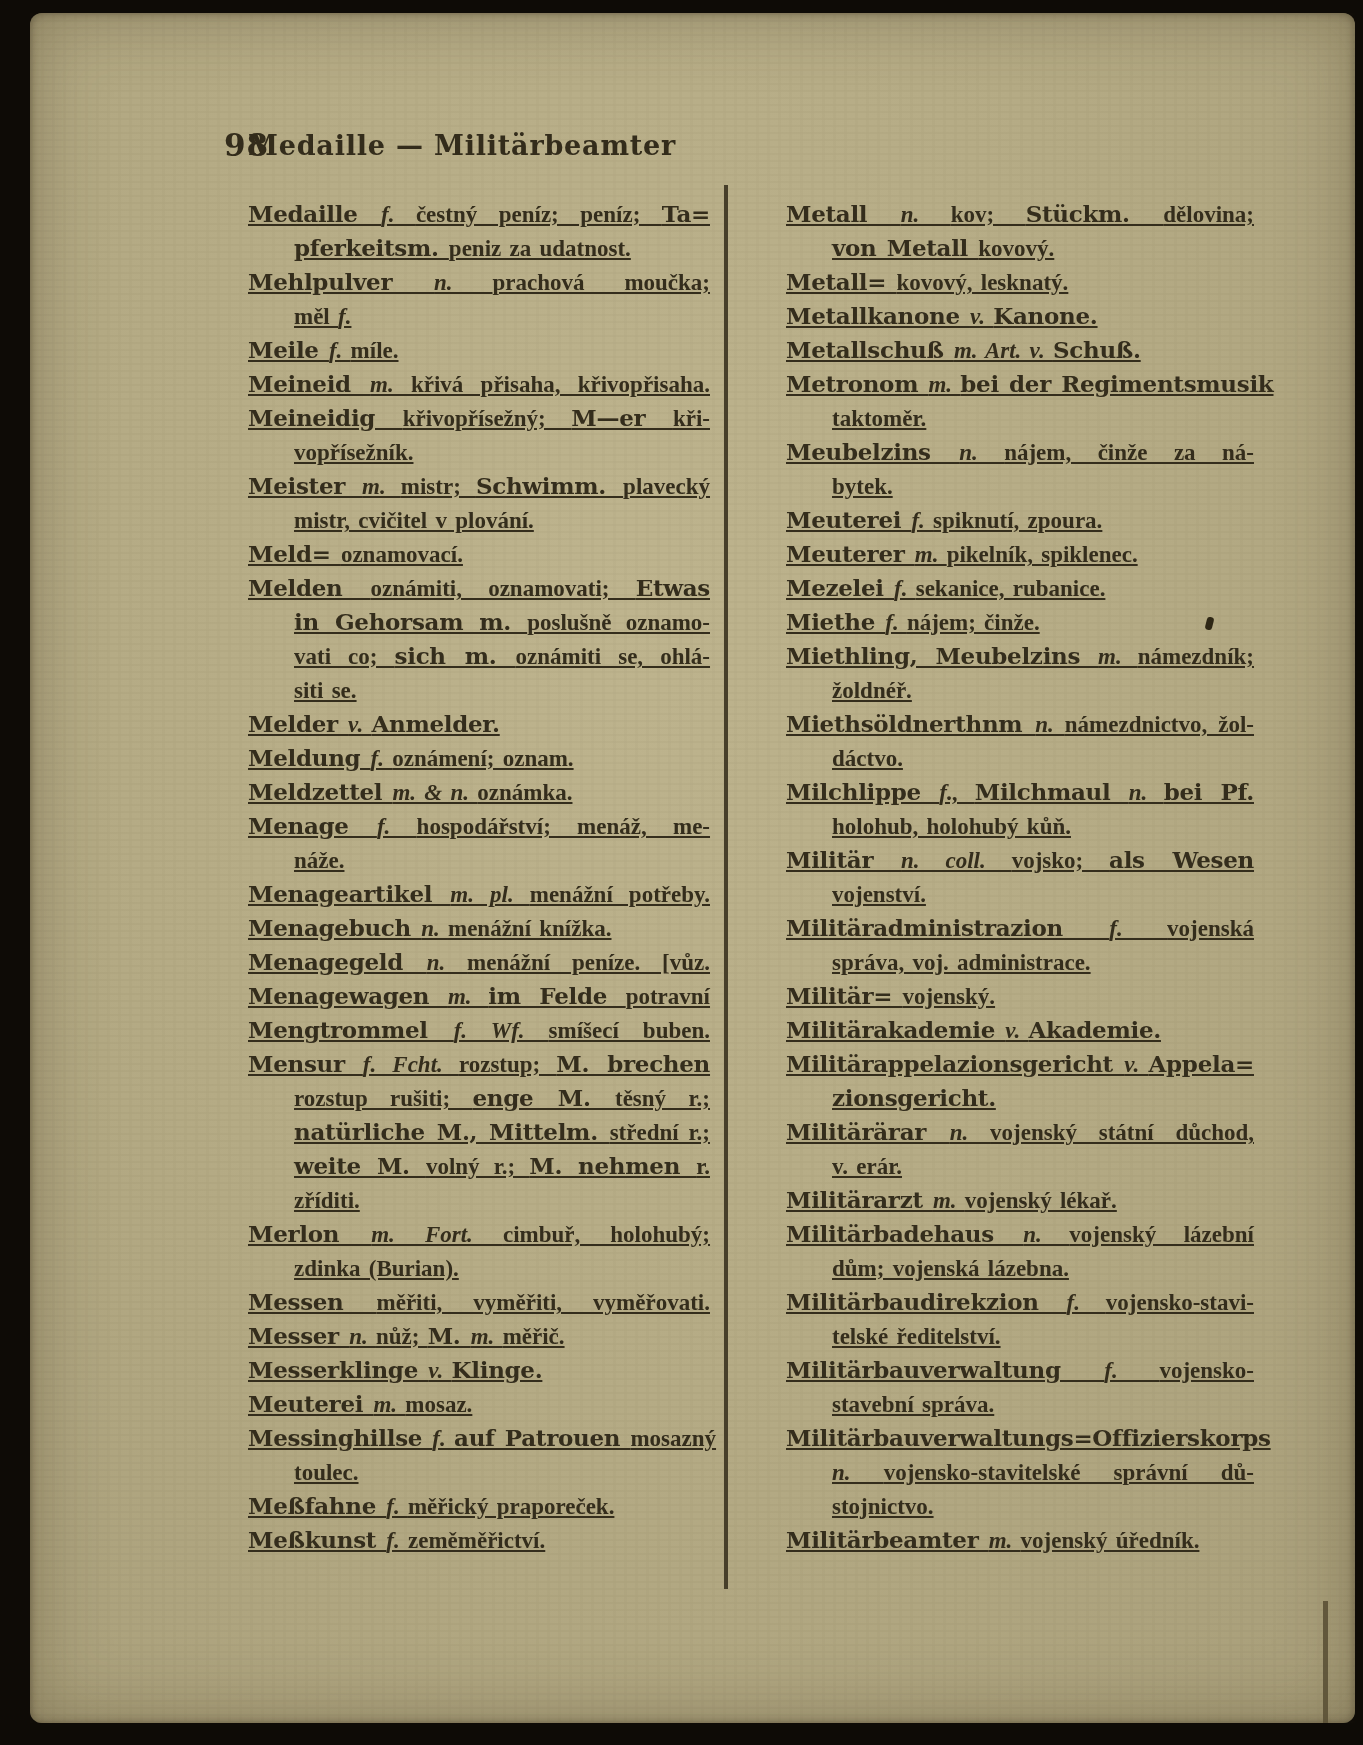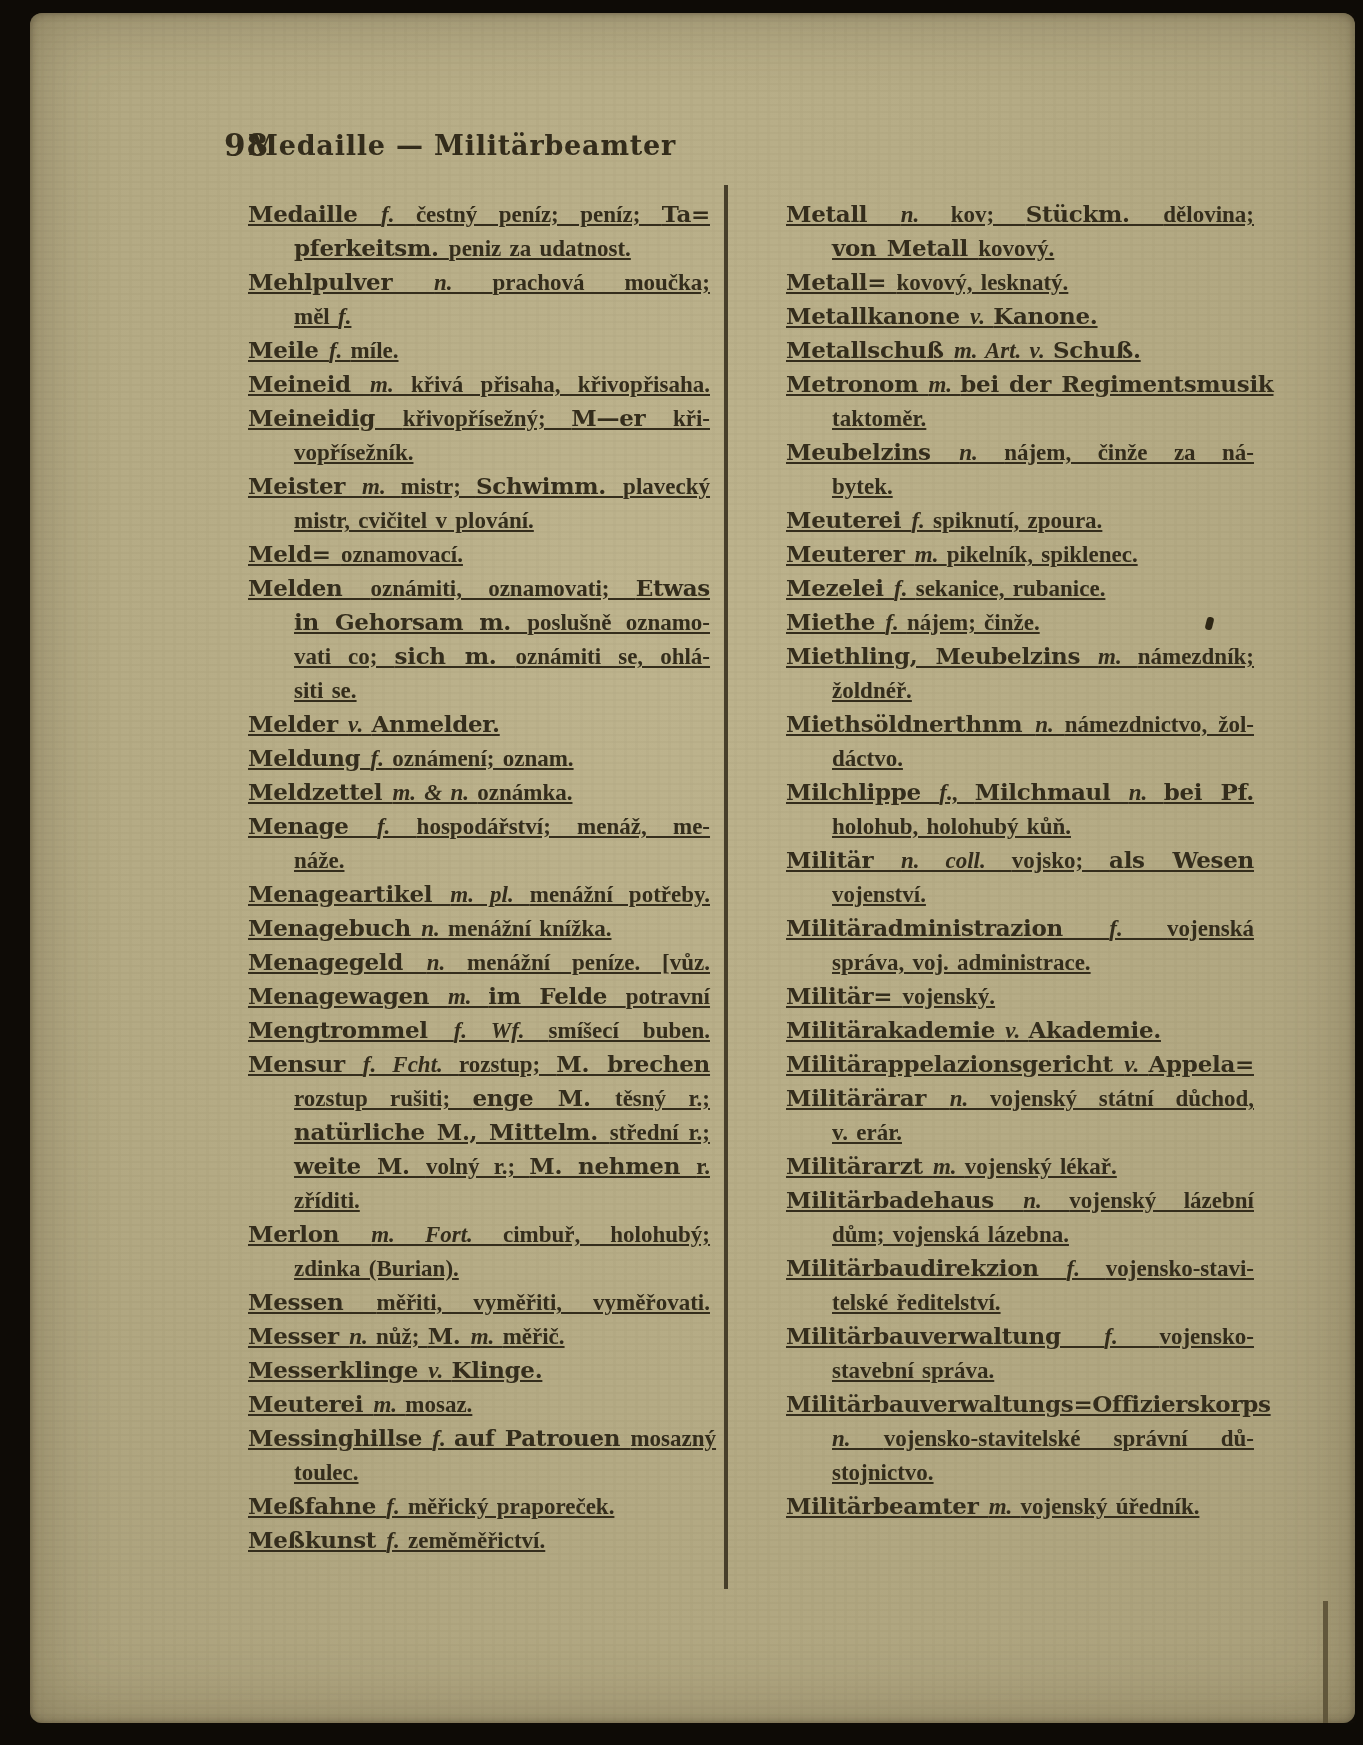--- a/index.html
+++ b/index.html
@@ -209,20 +209,21 @@
         <div class="ln ind"><span class="c">správa, voj. administrace.</span></div>
       </div>
       <div>
         <div class="ln"><span class="g">Militär= </span><span class="c">vojenský.</span></div>
       </div>
       <div>
         <div class="ln"><span class="g">Militärakademie </span><span class="i">v. </span><span class="g">Akademie.</span></div>
       </div>
       <div>
         <div class="ln jf"><span class="g">Militärappelazionsgericht </span><span class="i">v. </span><span class="g">Appela=</span></div>
+        <div class="ln ind"><span class="g">zionsgericht.</span></div>
       </div>
       <div>
         <div class="ln jf"><span class="g">Militärärar </span><span class="i">n. </span><span class="c">vojenský státní důchod,</span></div>
         <div class="ln ind"><span class="c">v. erár.</span></div>
       </div>
       <div>
         <div class="ln"><span class="g">Militärarzt </span><span class="i">m. </span><span class="c">vojenský lékař.</span></div>
       </div>
       <div>
         <div class="ln jf"><span class="g">Militärbadehaus </span><span class="i">n. </span><span class="c">vojenský lázební</span></div>

